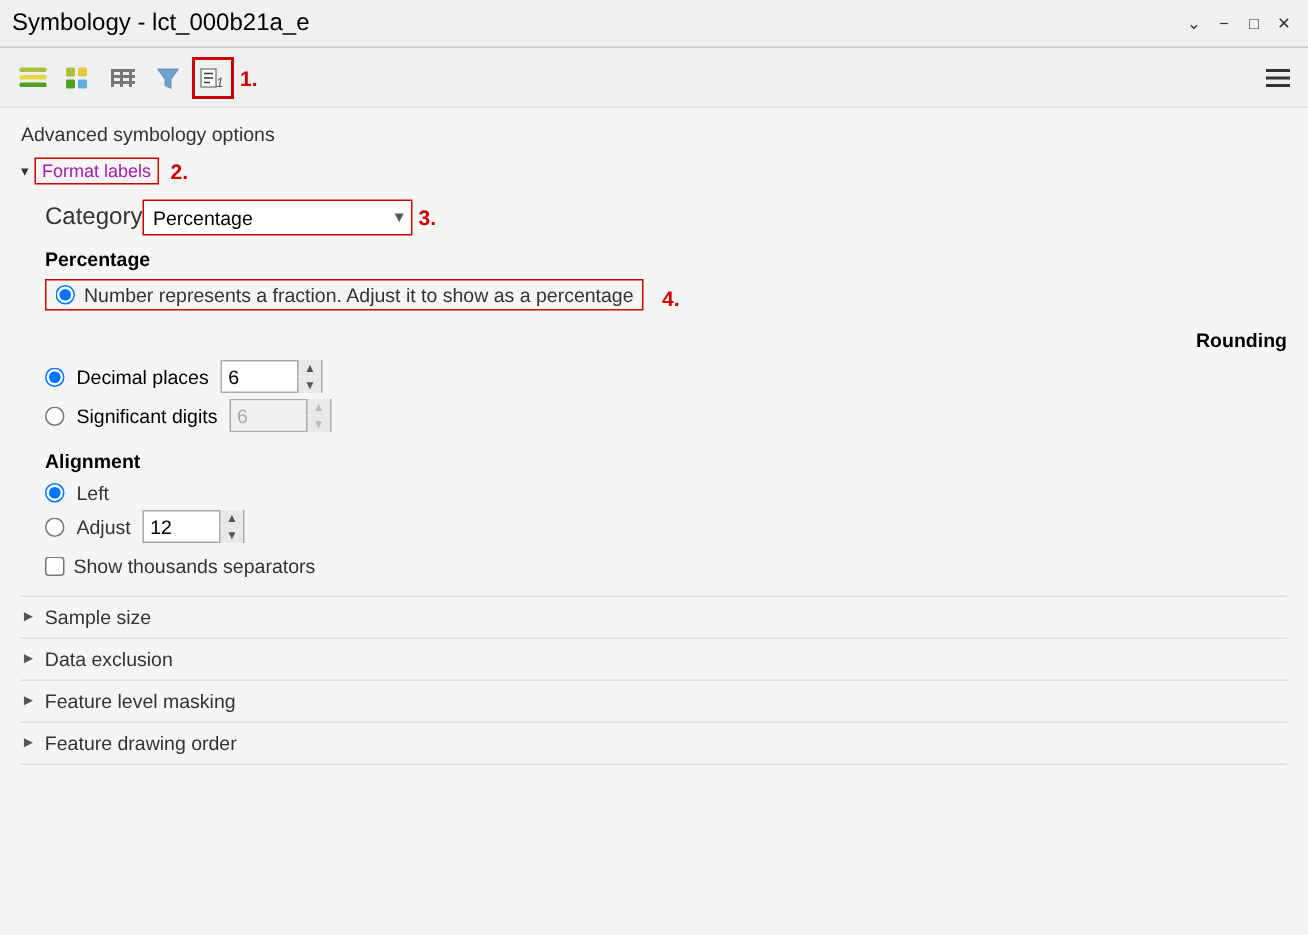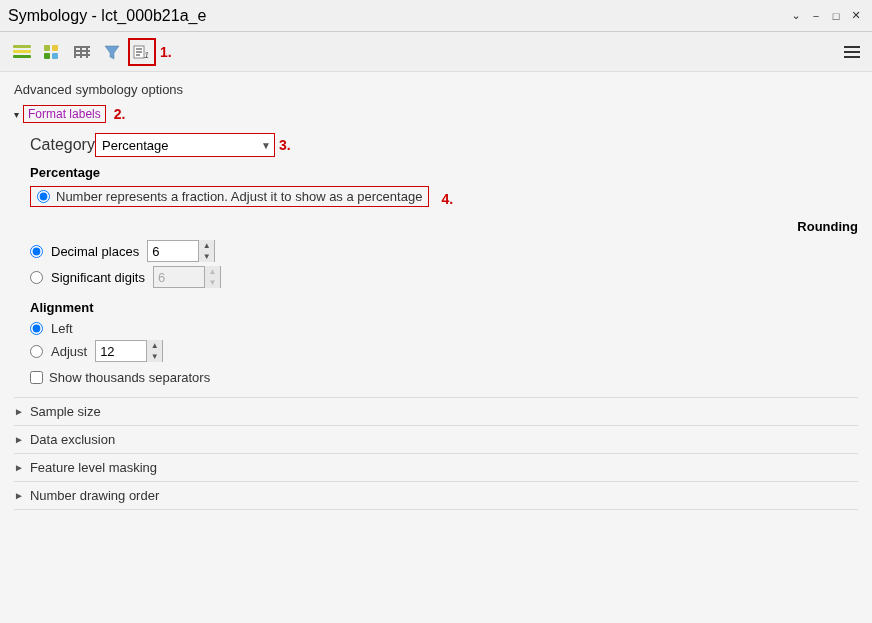--- a/index.html
+++ b/index.html
@@ -456,17 +456,17 @@
     <div class="collapsible-item">
       <span class="chevron-right">►</span>
       <span>Data exclusion</span>
     </div>
     <div class="collapsible-item">
       <span class="chevron-right">►</span>
       <span>Feature level masking</span>
     </div>
     <div class="collapsible-item">
       <span class="chevron-right">►</span>
-      <span>Number drawing order</span>
+      <span>Feature drawing order</span>
     </div>
   </div>
 
 </div>
 
 </body></html>

